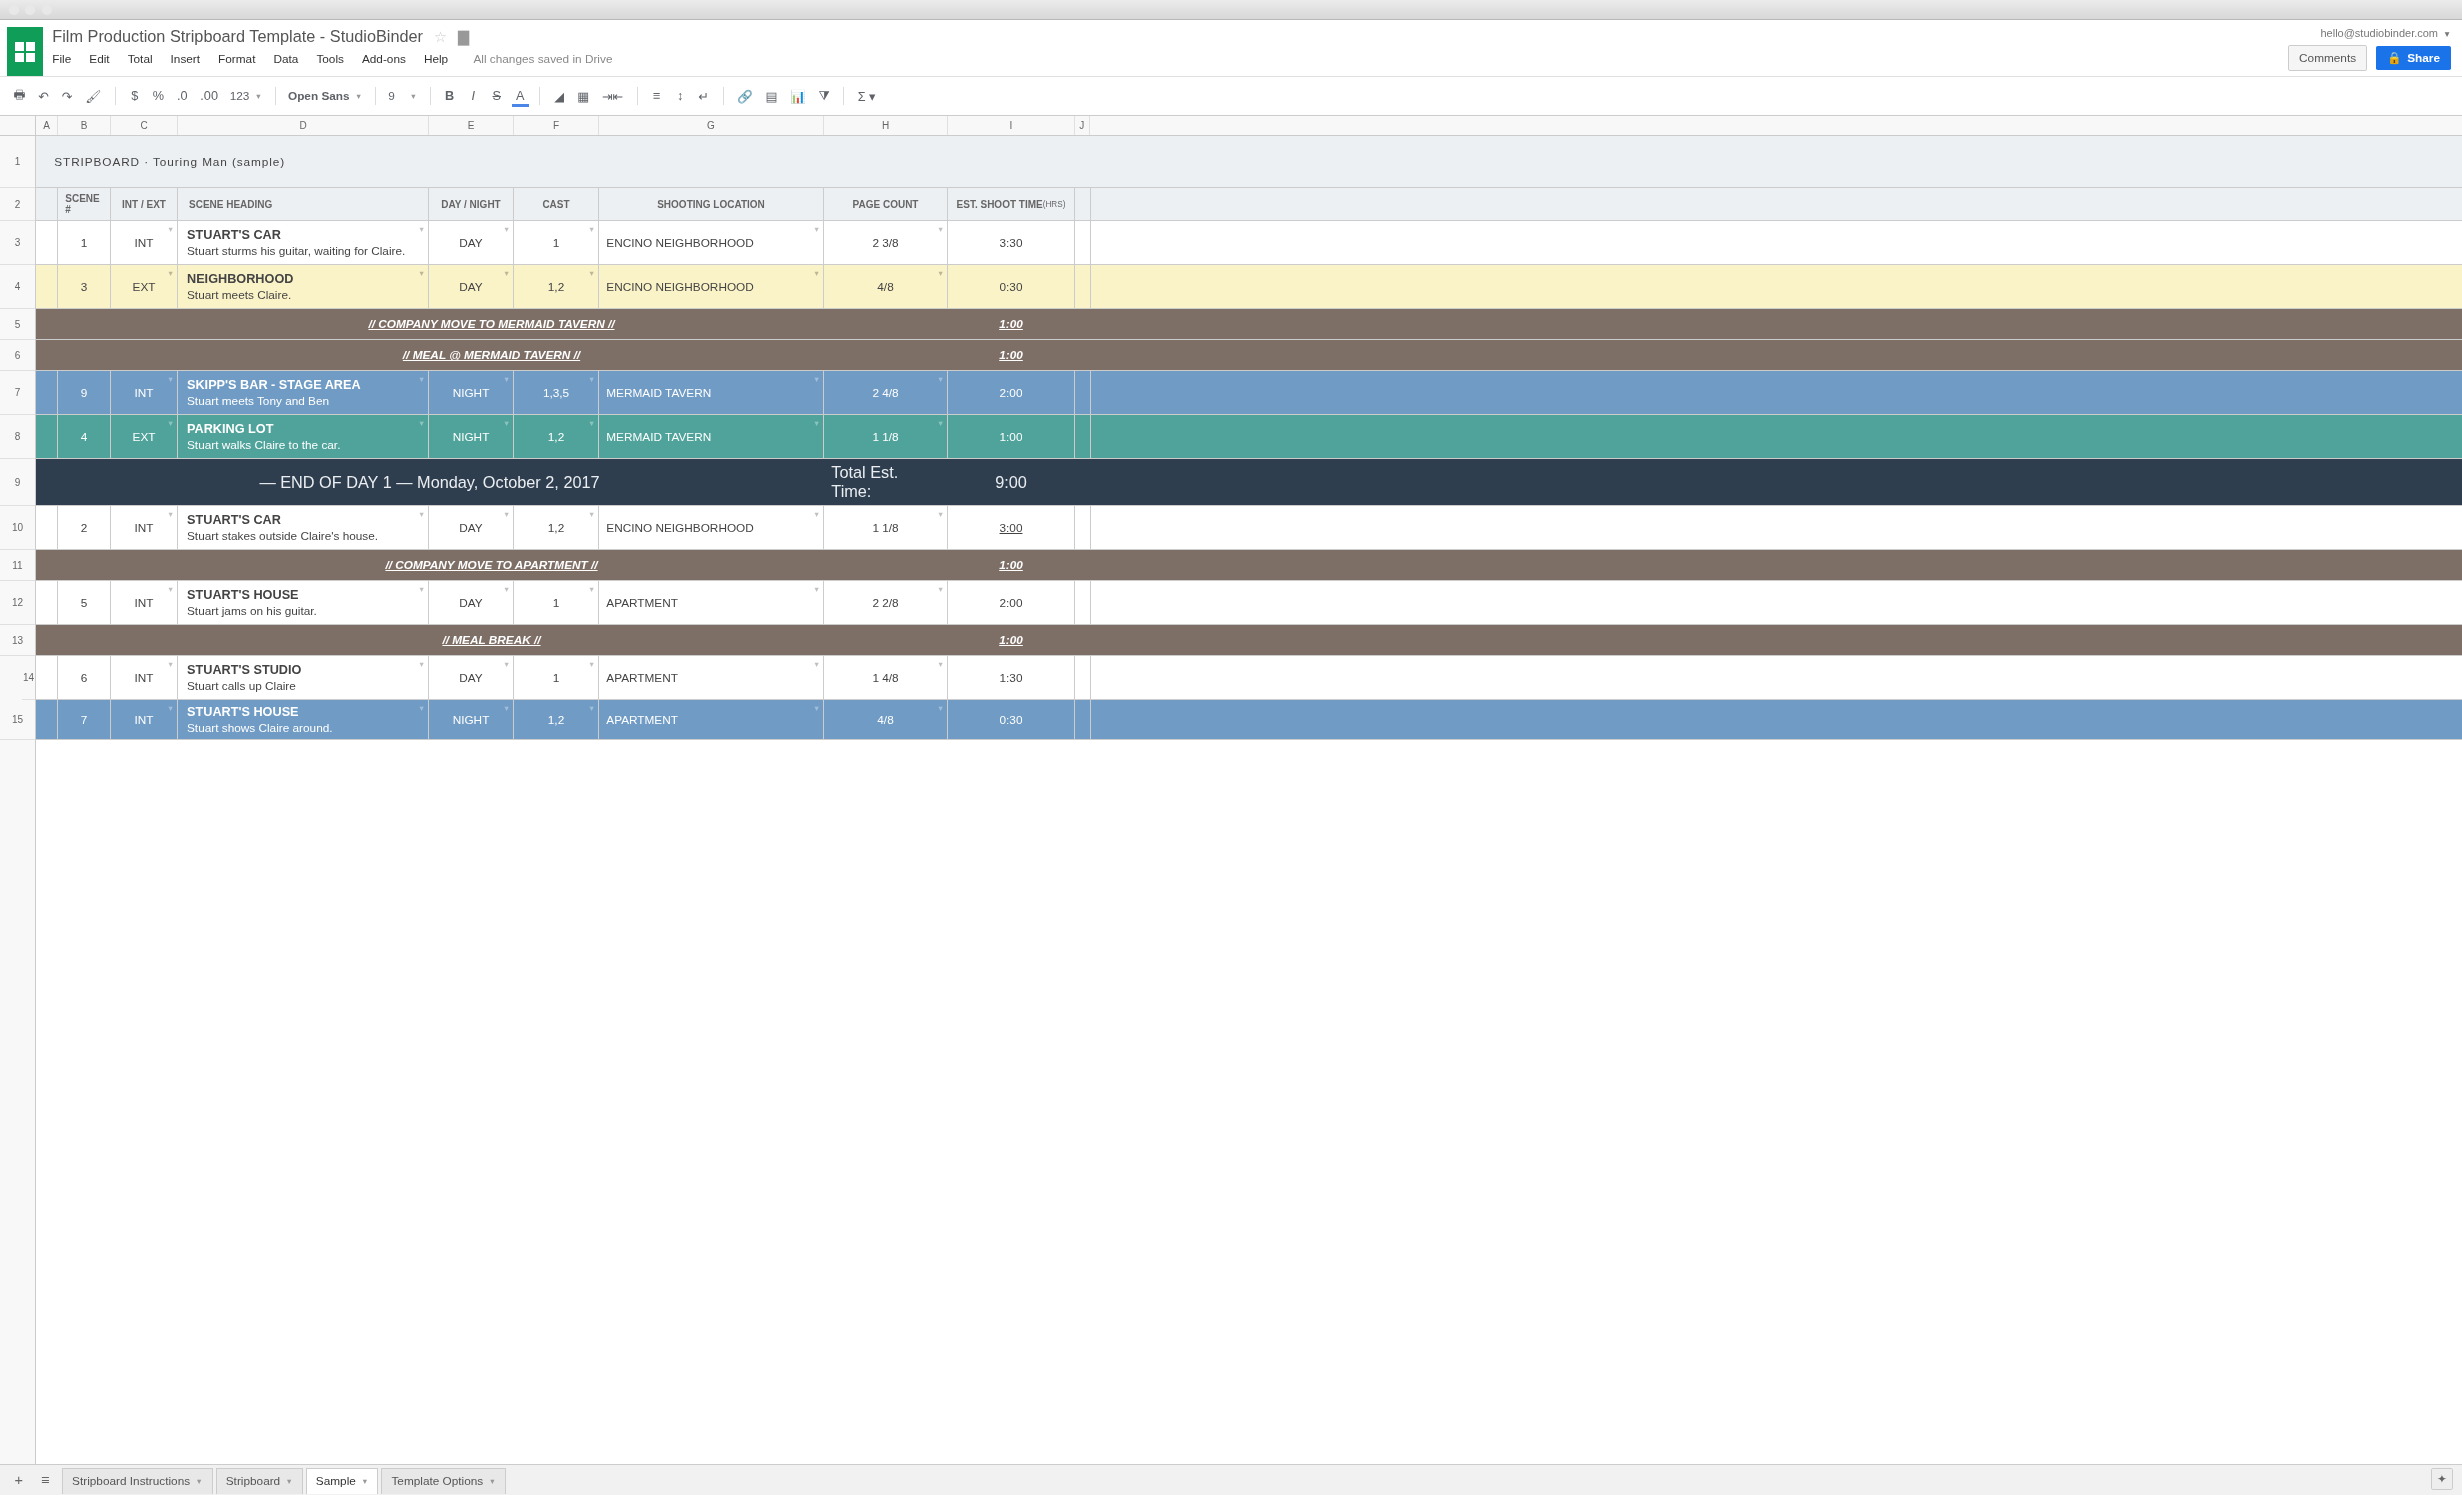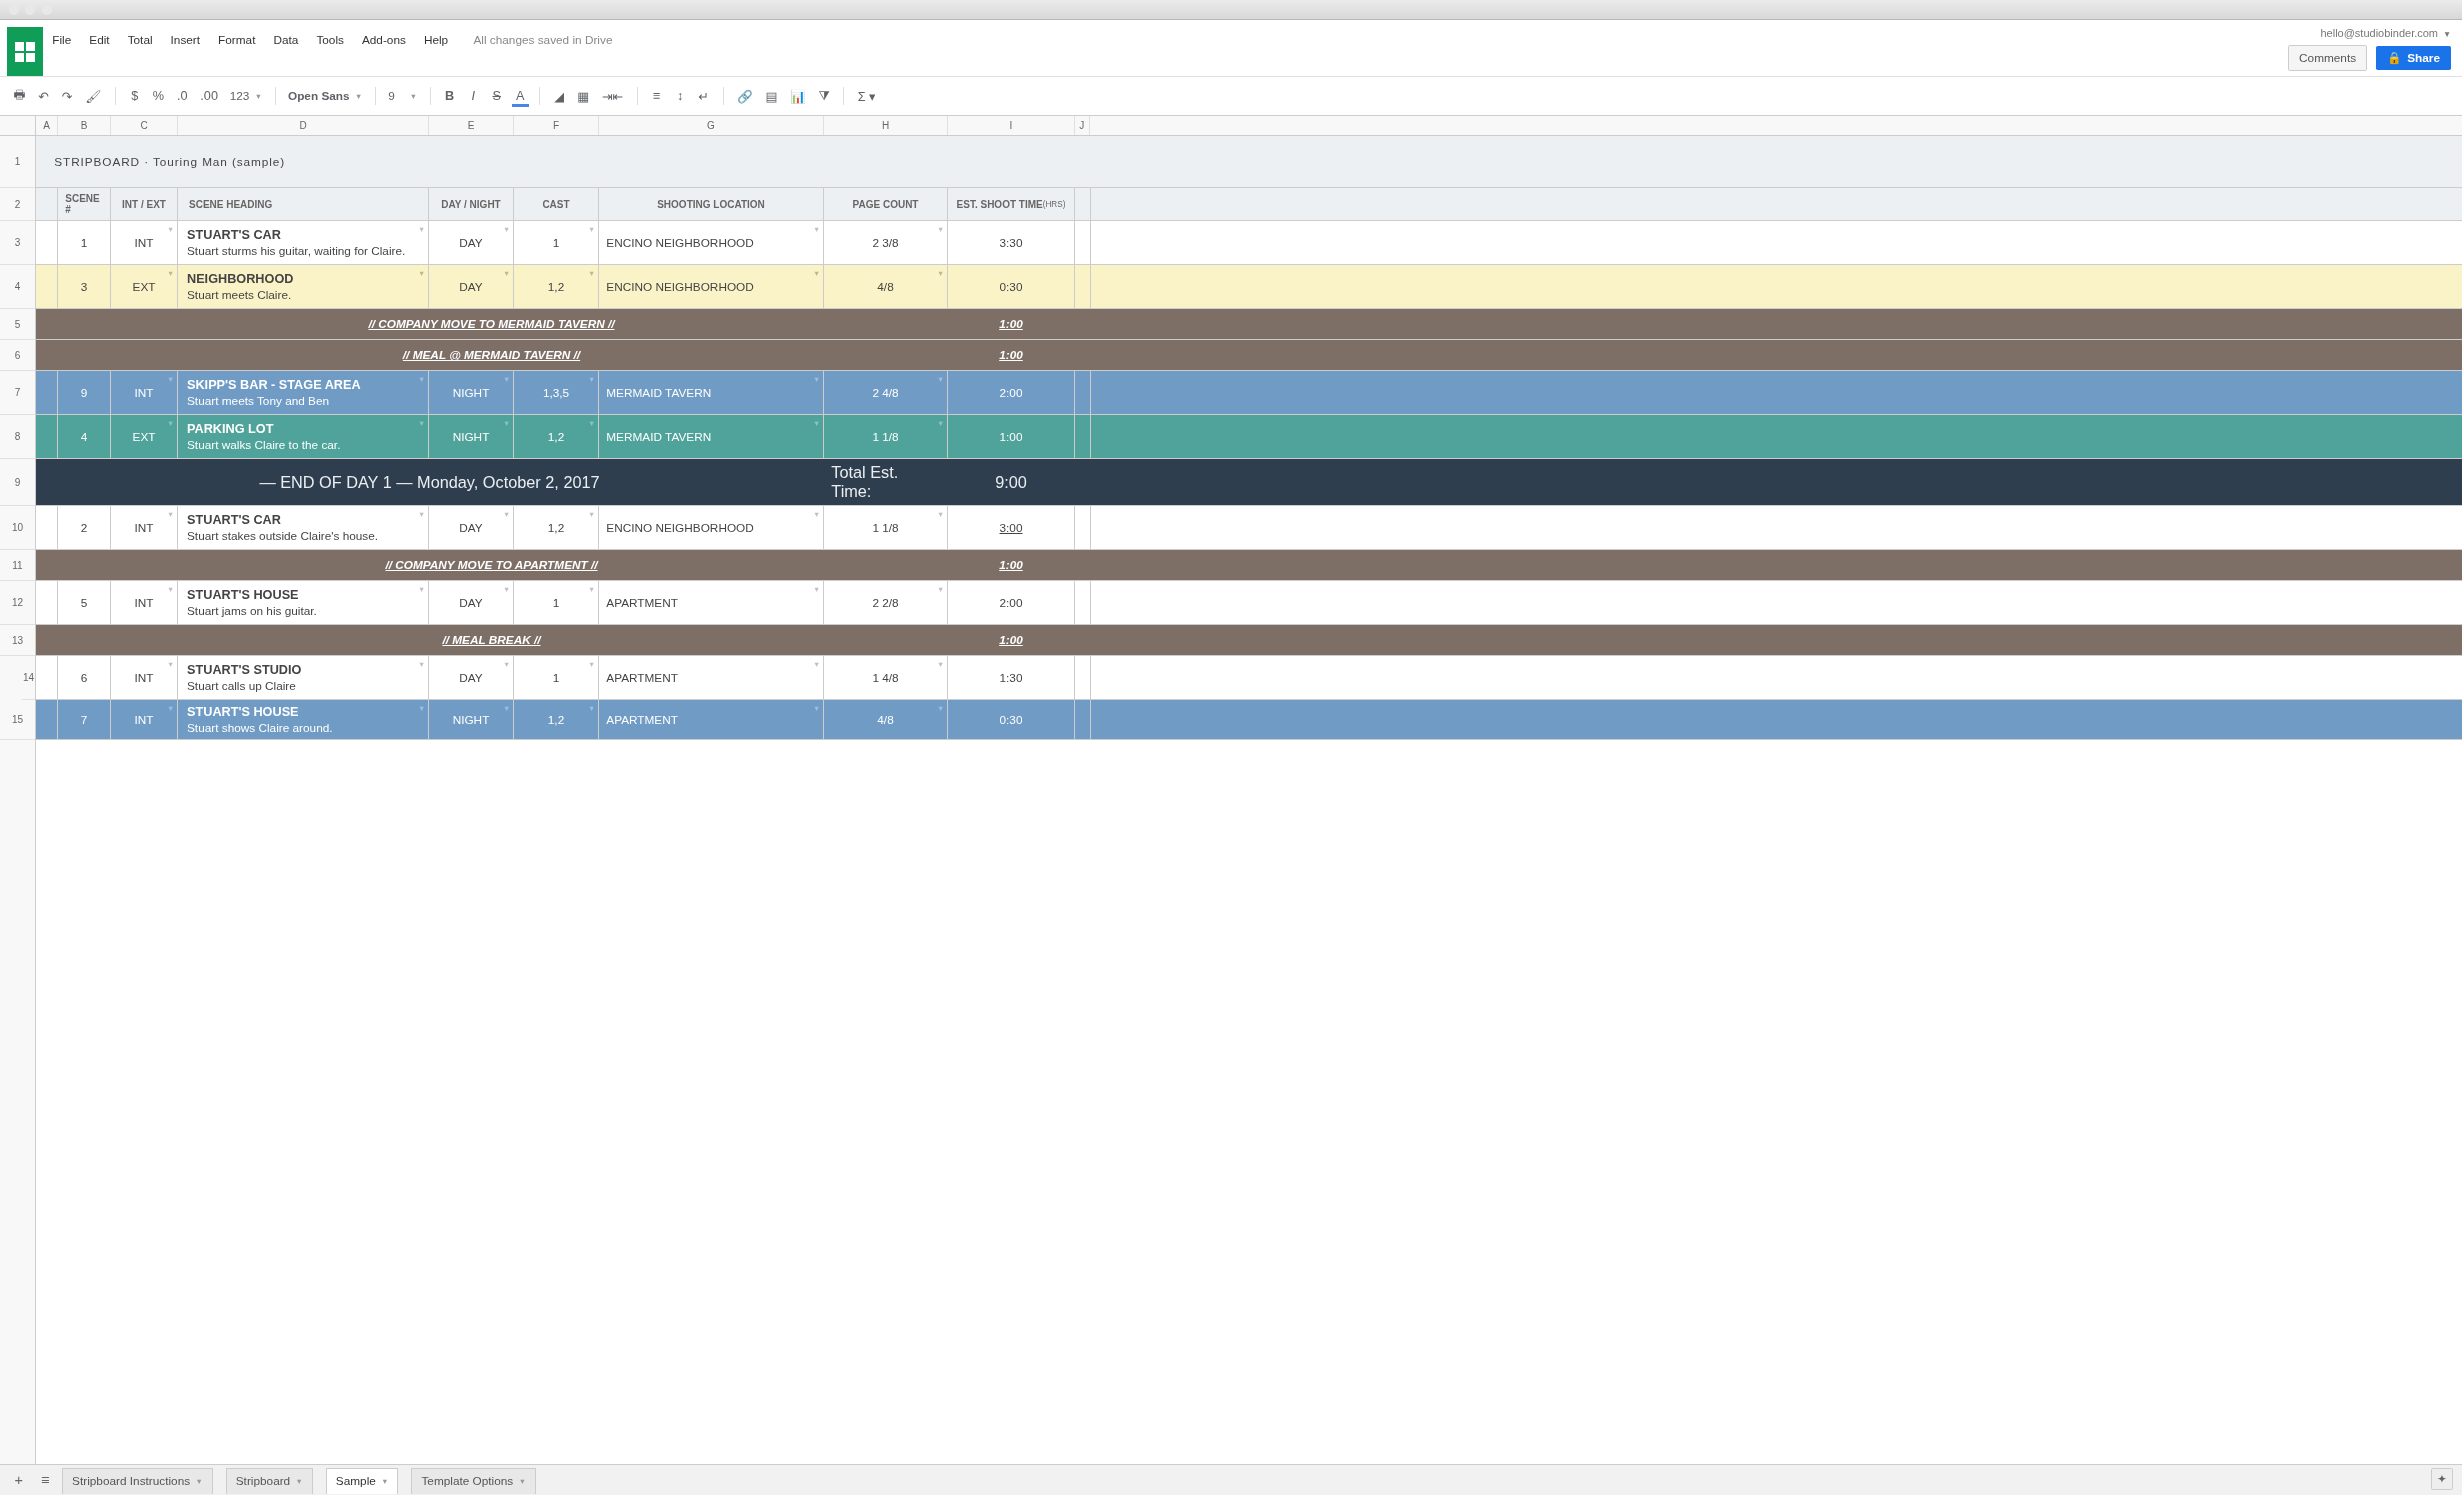--- a/index.html
+++ b/index.html
@@ -83,20 +83,25 @@
 <div class="app-header">
   <div class="logo">
     <div class="logo-inner">
         <div></div>
         <div></div>
         <div></div>
         <div></div>
       </div>
   </div>
   <div class="title-area">
+    <div class="doc-title-row">
+      <span class="doc-title">Film Production Stripboard Template  -  StudioBinder</span>
+      <span class="star">☆</span>
+      <span class="folder">▇</span>
+    </div>
     <div class="menu-bar" id="menu-bar">
         <span class="menu-item">File</span>
         <span class="menu-item">Edit</span>
         <span class="menu-item">Total</span>
         <span class="menu-item">Insert</span>
         <span class="menu-item">Format</span>
         <span class="menu-item">Data</span>
         <span class="menu-item">Tools</span>
         <span class="menu-item">Add-ons</span>
         <span class="menu-item">Help</span>
@@ -387,21 +392,21 @@
           <div class="cell center" style="width: 127px;">0:30</div>
           <div class="cell " style="width: 14.5px;"></div>
         </div>
       </div>
   </div>
 </div>
 
 <div class="sheet-tabs">
   <span class="tab-ctrl">+</span>
   <span class="tab-ctrl">≡</span>
-  <div id="tabs-holder" style="display:flex;gap:13px;">
+  <div id="tabs-holder" style="display:flex;gap:3px;">
       <div class="sheet-tab">
         <span>Stripboard Instructions</span>
         <span class="tab-caret">▼</span>
       </div>
       <div class="sheet-tab">
         <span>Stripboard</span>
         <span class="tab-caret">▼</span>
       </div>
       <div class="sheet-tab active">
         <span>Sample</span>

